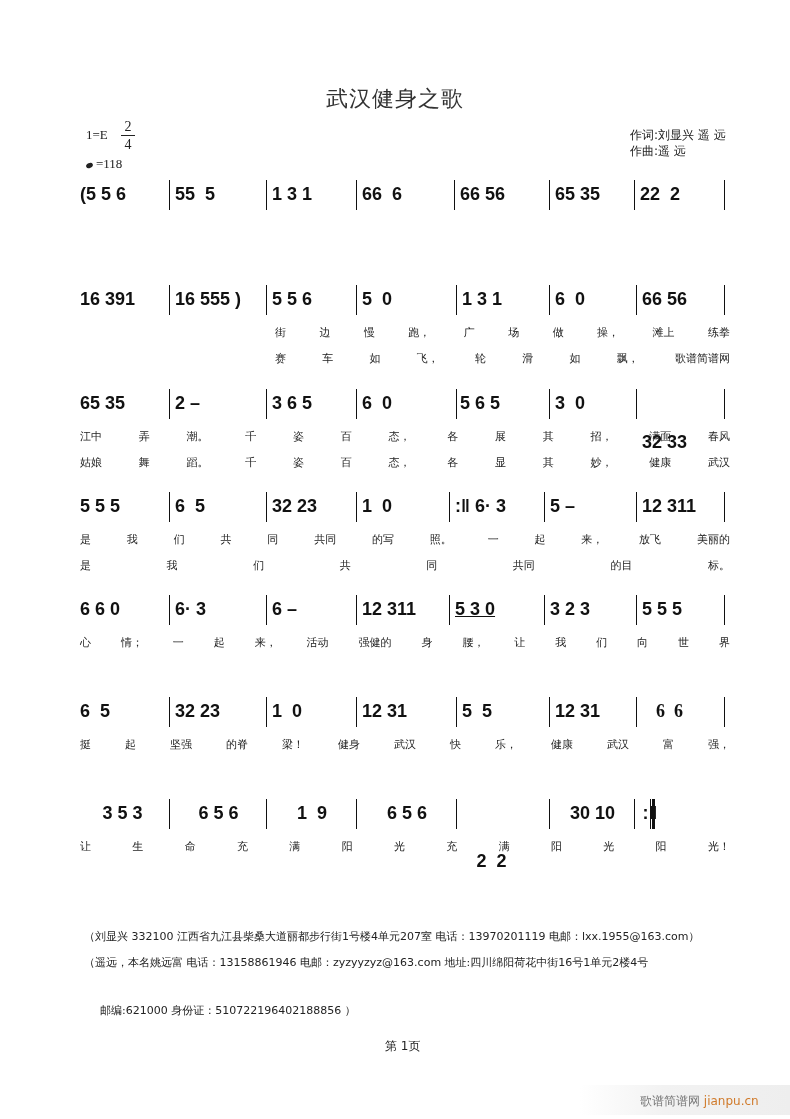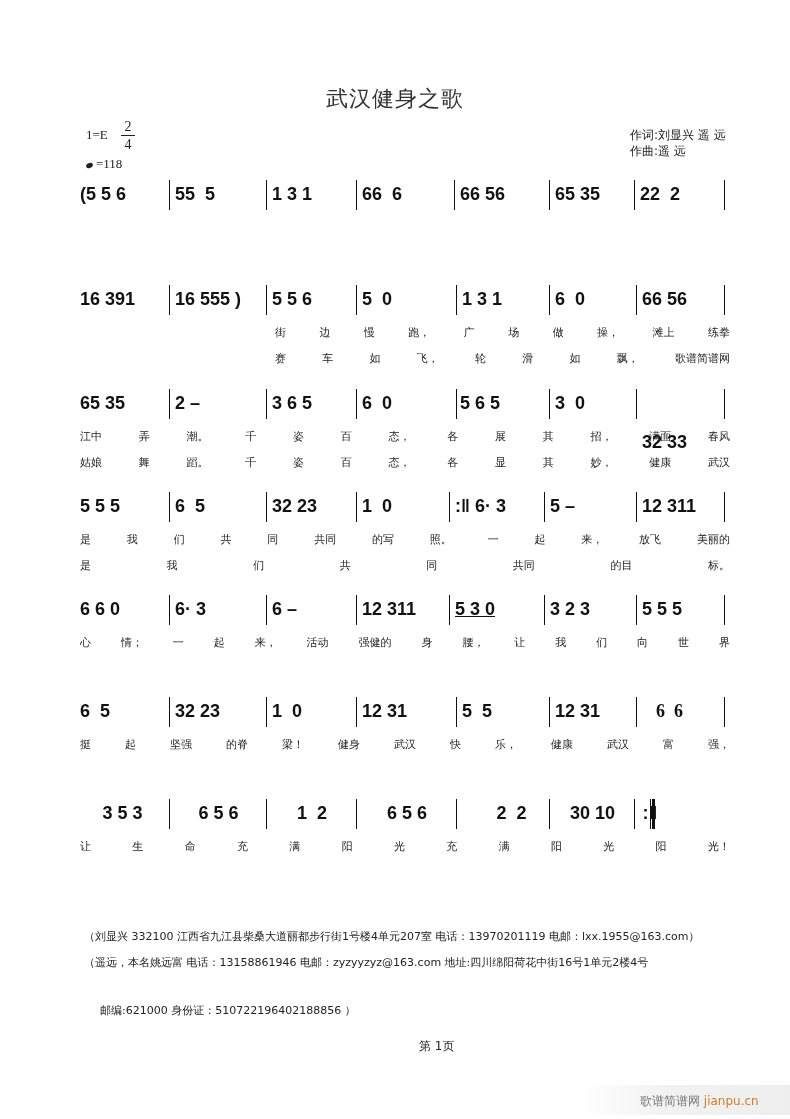--- a/index.html
+++ b/index.html
@@ -13,21 +13,21 @@
   .timesig .line { border-top: 1px solid #222; height: 0; margin: 0 1px; }
   .tempo { left: 86px; top: 156px; font-family: "Liberation Serif", serif; font-size: 13px; color: #222; }
   .tempo .note-dot { display: inline-block; width: 7px; height: 5px; background: #222; border-radius: 50%; transform: rotate(-25deg); margin-right: 3px; vertical-align: middle; }
   .credits { left: 630px; top: 127px; font-size: 12px; line-height: 16px; color: #222; }
 
   .staff-row { position: absolute; left: 80px; width: 650px; height: 40px; }
   .barline { position: absolute; top: 2px; width: 1px; height: 30px; background: #111; }
   .note { position: absolute; top: 6px; font-family: "Liberation Sans", sans-serif; font-weight: bold; font-size: 18px; line-height: 20px; }
   .lyric { position: absolute; font-size: 11px; color: #222; white-space: nowrap; letter-spacing: 0px; }
   .footer { left: 84px; font-size: 11px; color: #222; white-space: nowrap; }
-  .page-num { left: 385px; top: 1038px; font-size: 12px; color: #222; margin-left: 34px; }
+  .page-num { left: 385px; top: 1038px; font-size: 12px; color: #222; }
   .watermark { left: 580px; top: 1085px; width: 210px; height: 30px; background: linear-gradient(90deg, #fff 0%, #f2f2f2 40%, #eeeeee 100%); font-size: 12px; color: #777; padding-top: 8px; box-sizing: border-box; padding-left: 60px; }
   .watermark .en { color: #d07a2a; }
   .double-bar { position: absolute; top: 2px; height: 30px; width: 5px; border-left: 1px solid #111; border-right: 3px solid #111; box-sizing: border-box; }
 </style>
 </head>
 <body>
 
 <div class="abs title">武汉健身之歌</div>
 <div class="abs key">1=E</div>
 <div class="abs timesig">
@@ -248,25 +248,25 @@
         <span>武汉</span>
         <span>富</span>
         <span>强，</span>
       </div>
     </div>
     <div class="staff-row" style="top: 797px; text-align: center;">
       <div class="note" style="left: 0px; width: 85px; white-space: pre;">3 5 3</div>
       <div class="barline" style="left: 89px;"></div>
       <div class="note" style="left: 95px; width: 87px; white-space: pre;">6 5 6</div>
       <div class="barline" style="left: 186px;"></div>
-      <div class="note" style="left: 192px; width: 80px; white-space: pre;">1  2</div>
+      <div class="note" style="left: 192px; width: 80px; white-space: pre;">1  9</div>
       <div class="barline" style="left: 276px;"></div>
       <div class="note" style="left: 282px; width: 90px; white-space: pre;">6 5 6</div>
       <div class="barline" style="left: 376px;"></div>
-      <div class="note" style="left: 390px; width: 83px; white-space: pre;">2  2</div>
+      <div class="note" style="left: 370px; width: 83px; white-space: pre; margin-top: 48px;">2  2</div>
       <div class="barline" style="left: 469px;"></div>
       <div class="note" style="left: 475px; width: 75px; white-space: pre;">30 10</div>
       <div class="barline" style="left: 554px;"></div>
       <div class="note" style="left: 560px; width: 20px; white-space: pre;">:‖</div>
       <div class="double-bar" style="left: 570px;"></div>
       <div class="lyric" style="left: 0px; top: 42px; width: 650px; display: flex; justify-content: space-between;">
         <span>让</span>
         <span>生</span>
         <span>命</span>
         <span>充</span>

